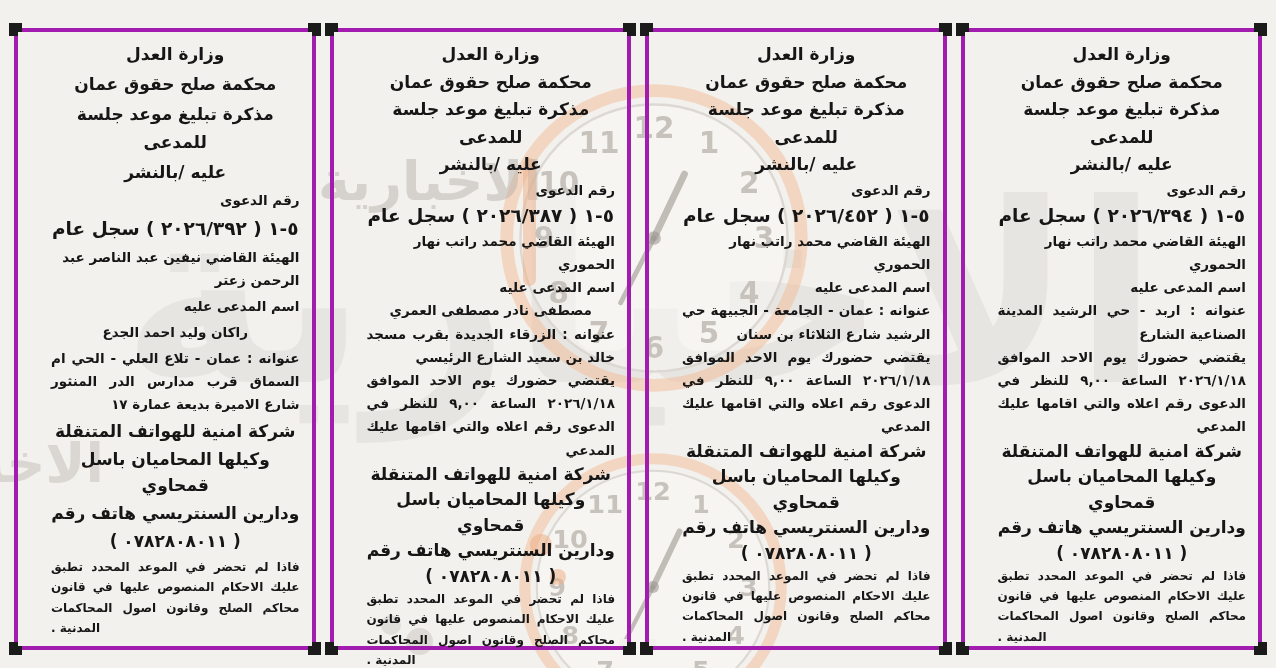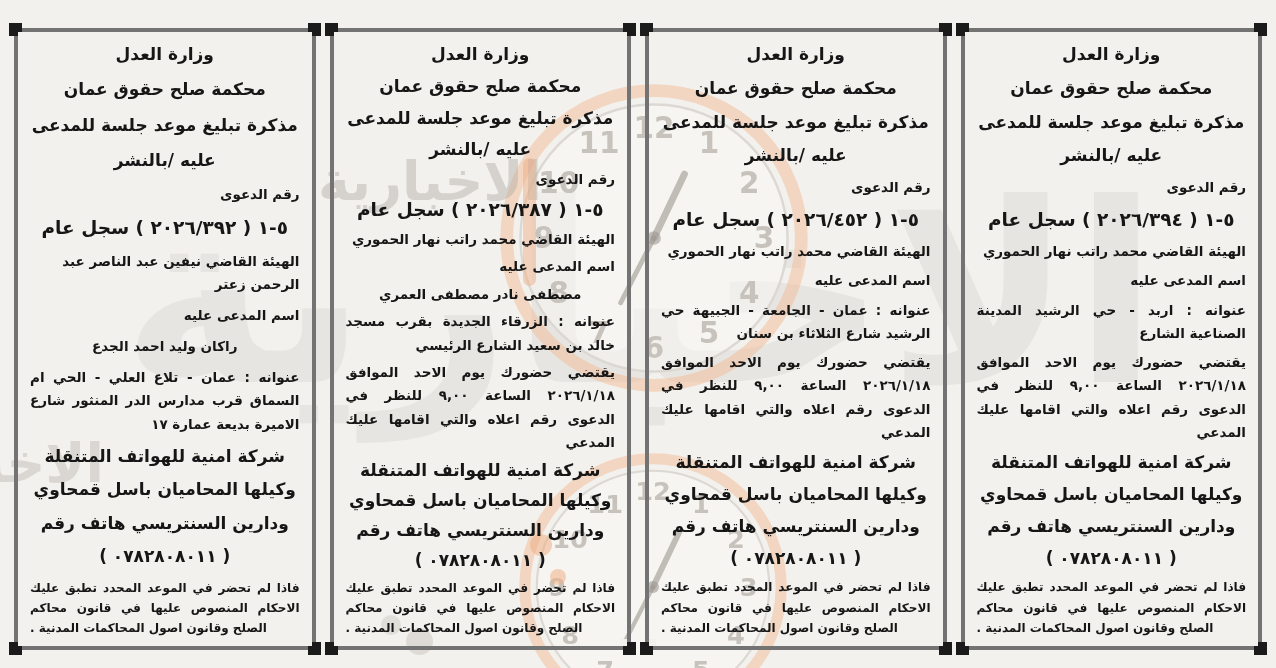--- a/index.html
+++ b/index.html
@@ -36,21 +36,21 @@
   .d2{left:550px;top:569px;width:16px;height:16px;}
   .d3{left:406px;top:628px;width:27px;height:27px;background:#b6b2ac;opacity:.35;}
   .d4{left:381px;top:615px;width:20px;height:20px;background:#b6b2ac;opacity:.3;}
   .wm-bar{position:absolute;left:523px;top:158px;width:13px;height:128px;border-radius:7px;background:#eeae85;opacity:.5;}
 
   
   .board{
     position:absolute;inset:0;z-index:1;display:flex;direction:ltr;
     gap:14px;padding:28px 14px 18px;box-sizing:border-box;
   }
-  .notice{position:relative;flex:1;border:4px solid #737373;}
+  .notice{position:relative;flex:1;border:4px solid #a21caf;padding-left:21px;}
   .tab{position:absolute;width:13px;height:13px;background:#1b1b1b;}
   .tab::after{content:"";position:absolute;width:7px;height:7px;background:#f3f1ed;}
   .tl{top:-9px;left:-9px;}  .tl::after{bottom:-3px;right:-3px;}
   .tr{top:-9px;right:-9px;} .tr::after{bottom:-3px;left:-3px;}
   .bl{bottom:-9px;left:-9px;}  .bl::after{top:-3px;right:-3px;}
   .br{bottom:-9px;right:-9px;} .br::after{top:-3px;left:-3px;}
 
   .inner{
     position:relative;height:100%;box-sizing:border-box;padding:9px 12px 8px;
     display:flex;flex-direction:column;justify-content:space-between;

